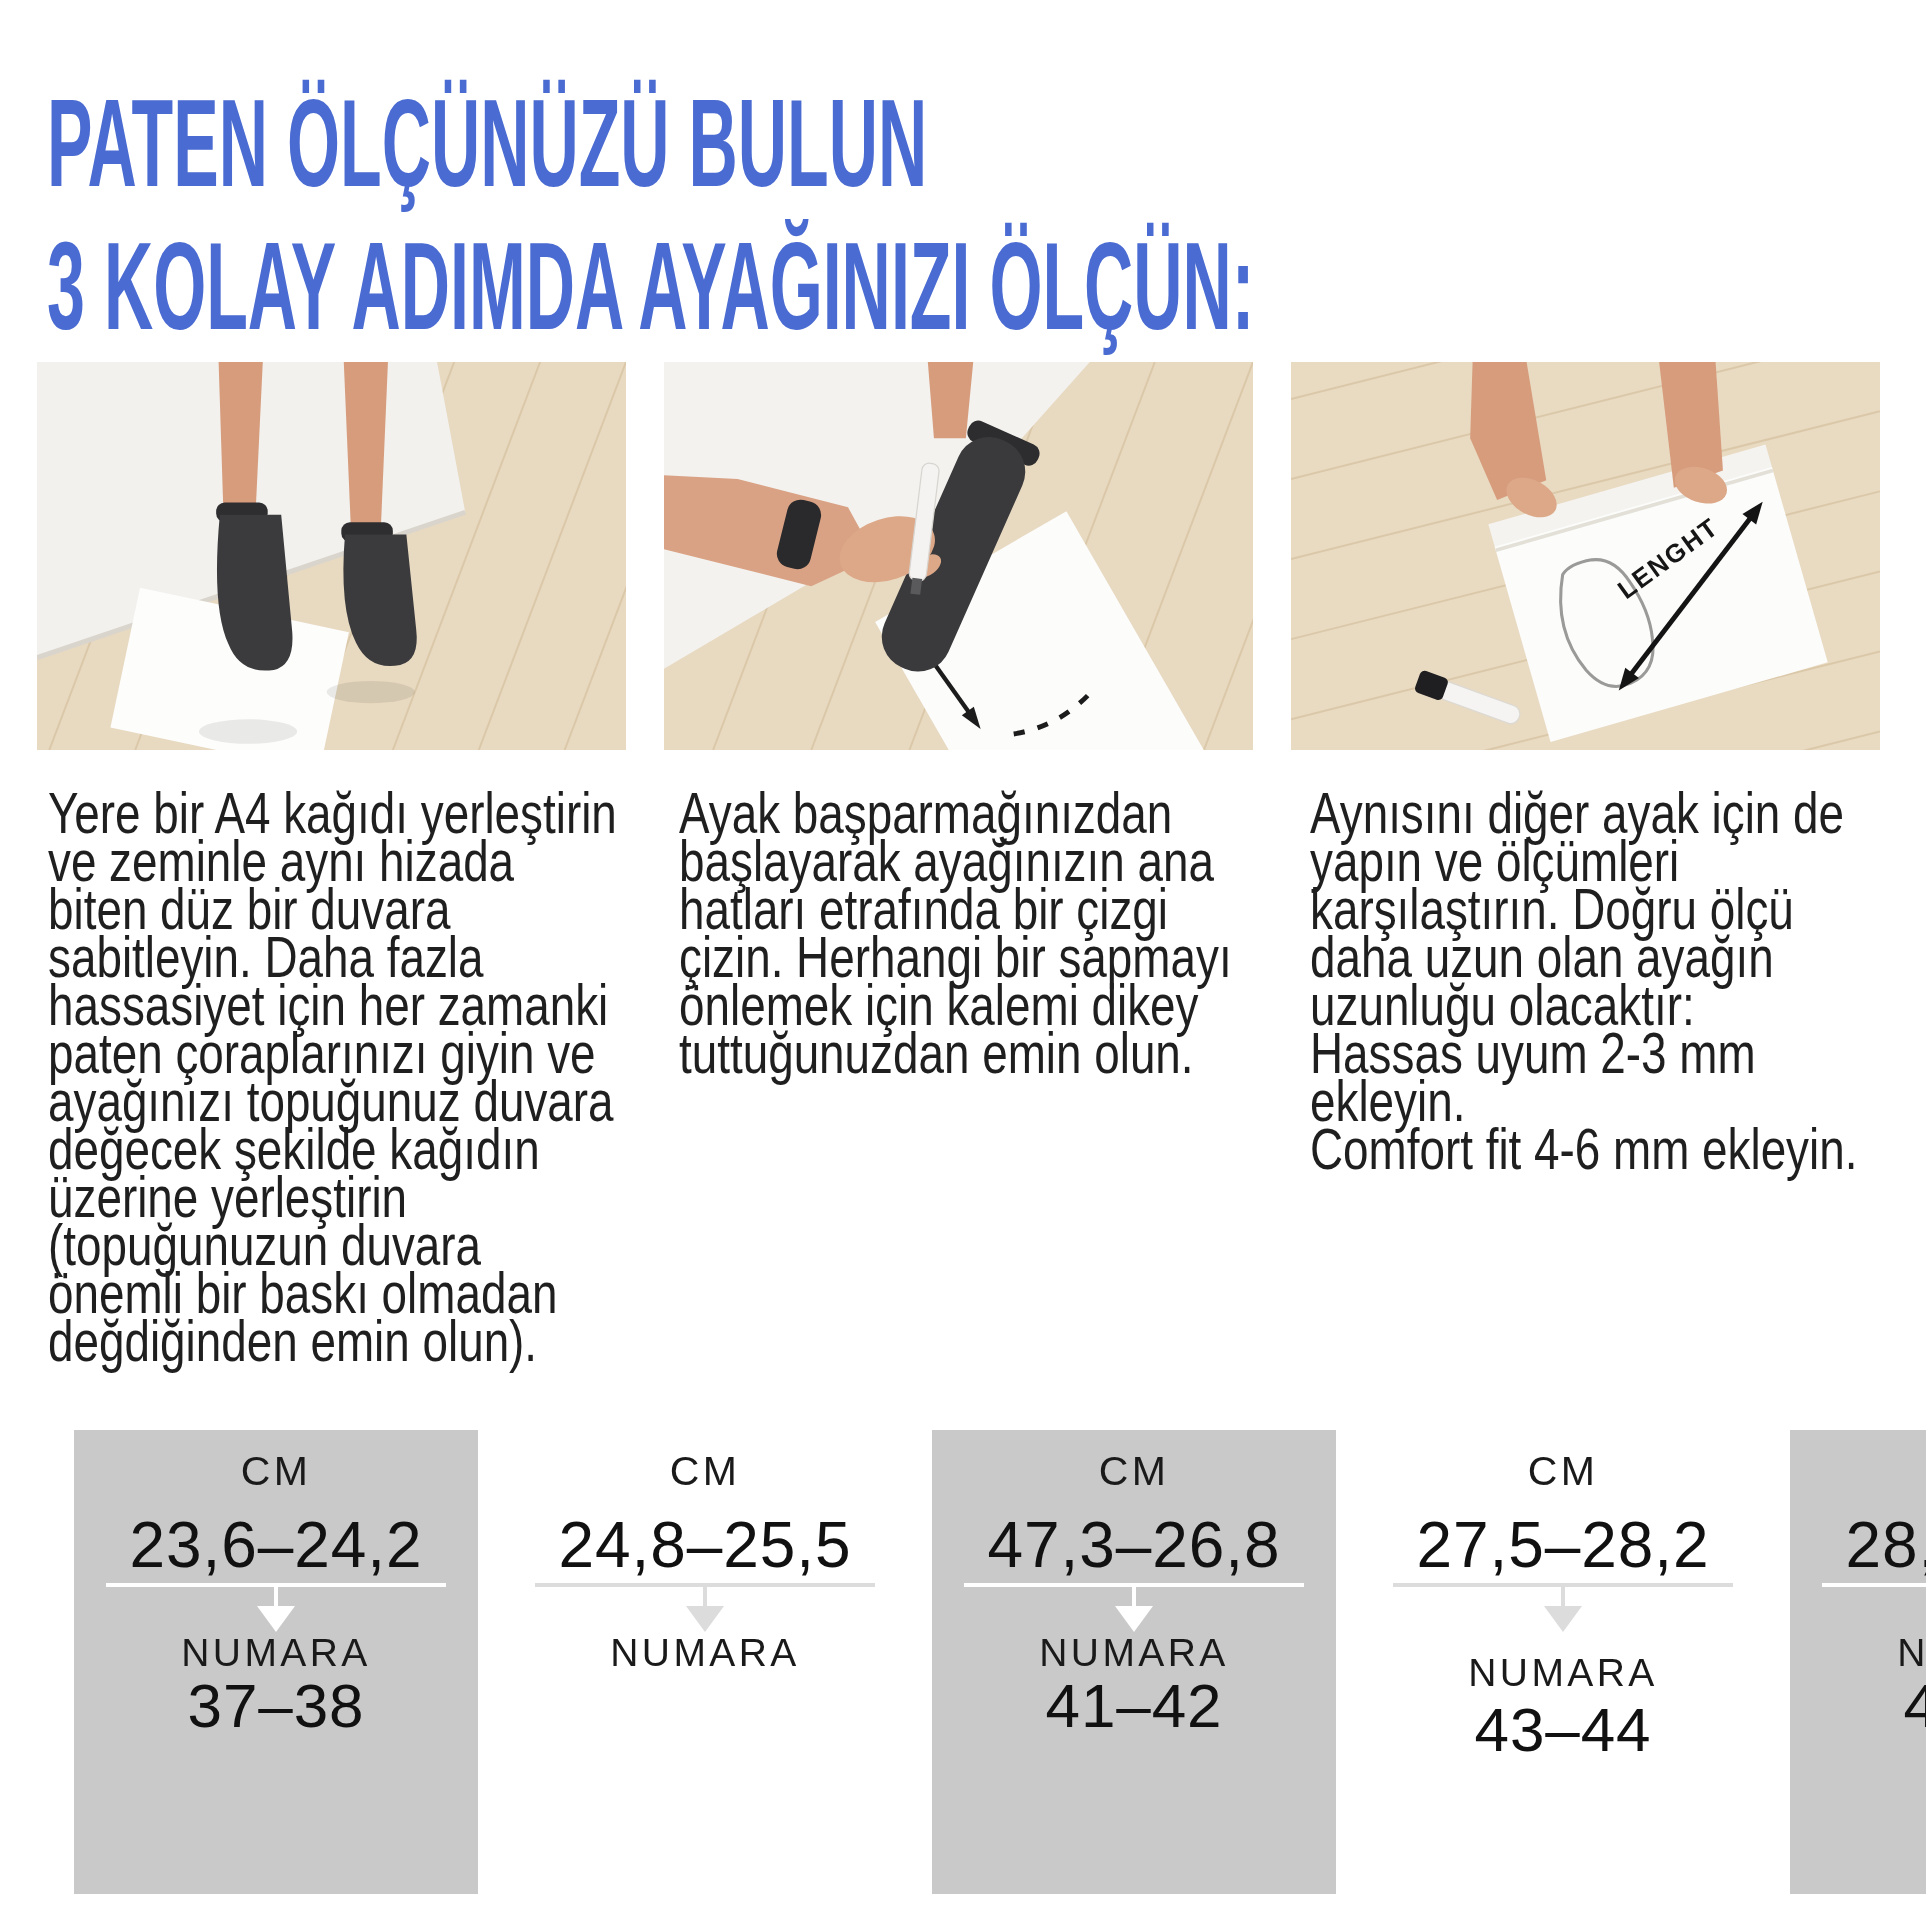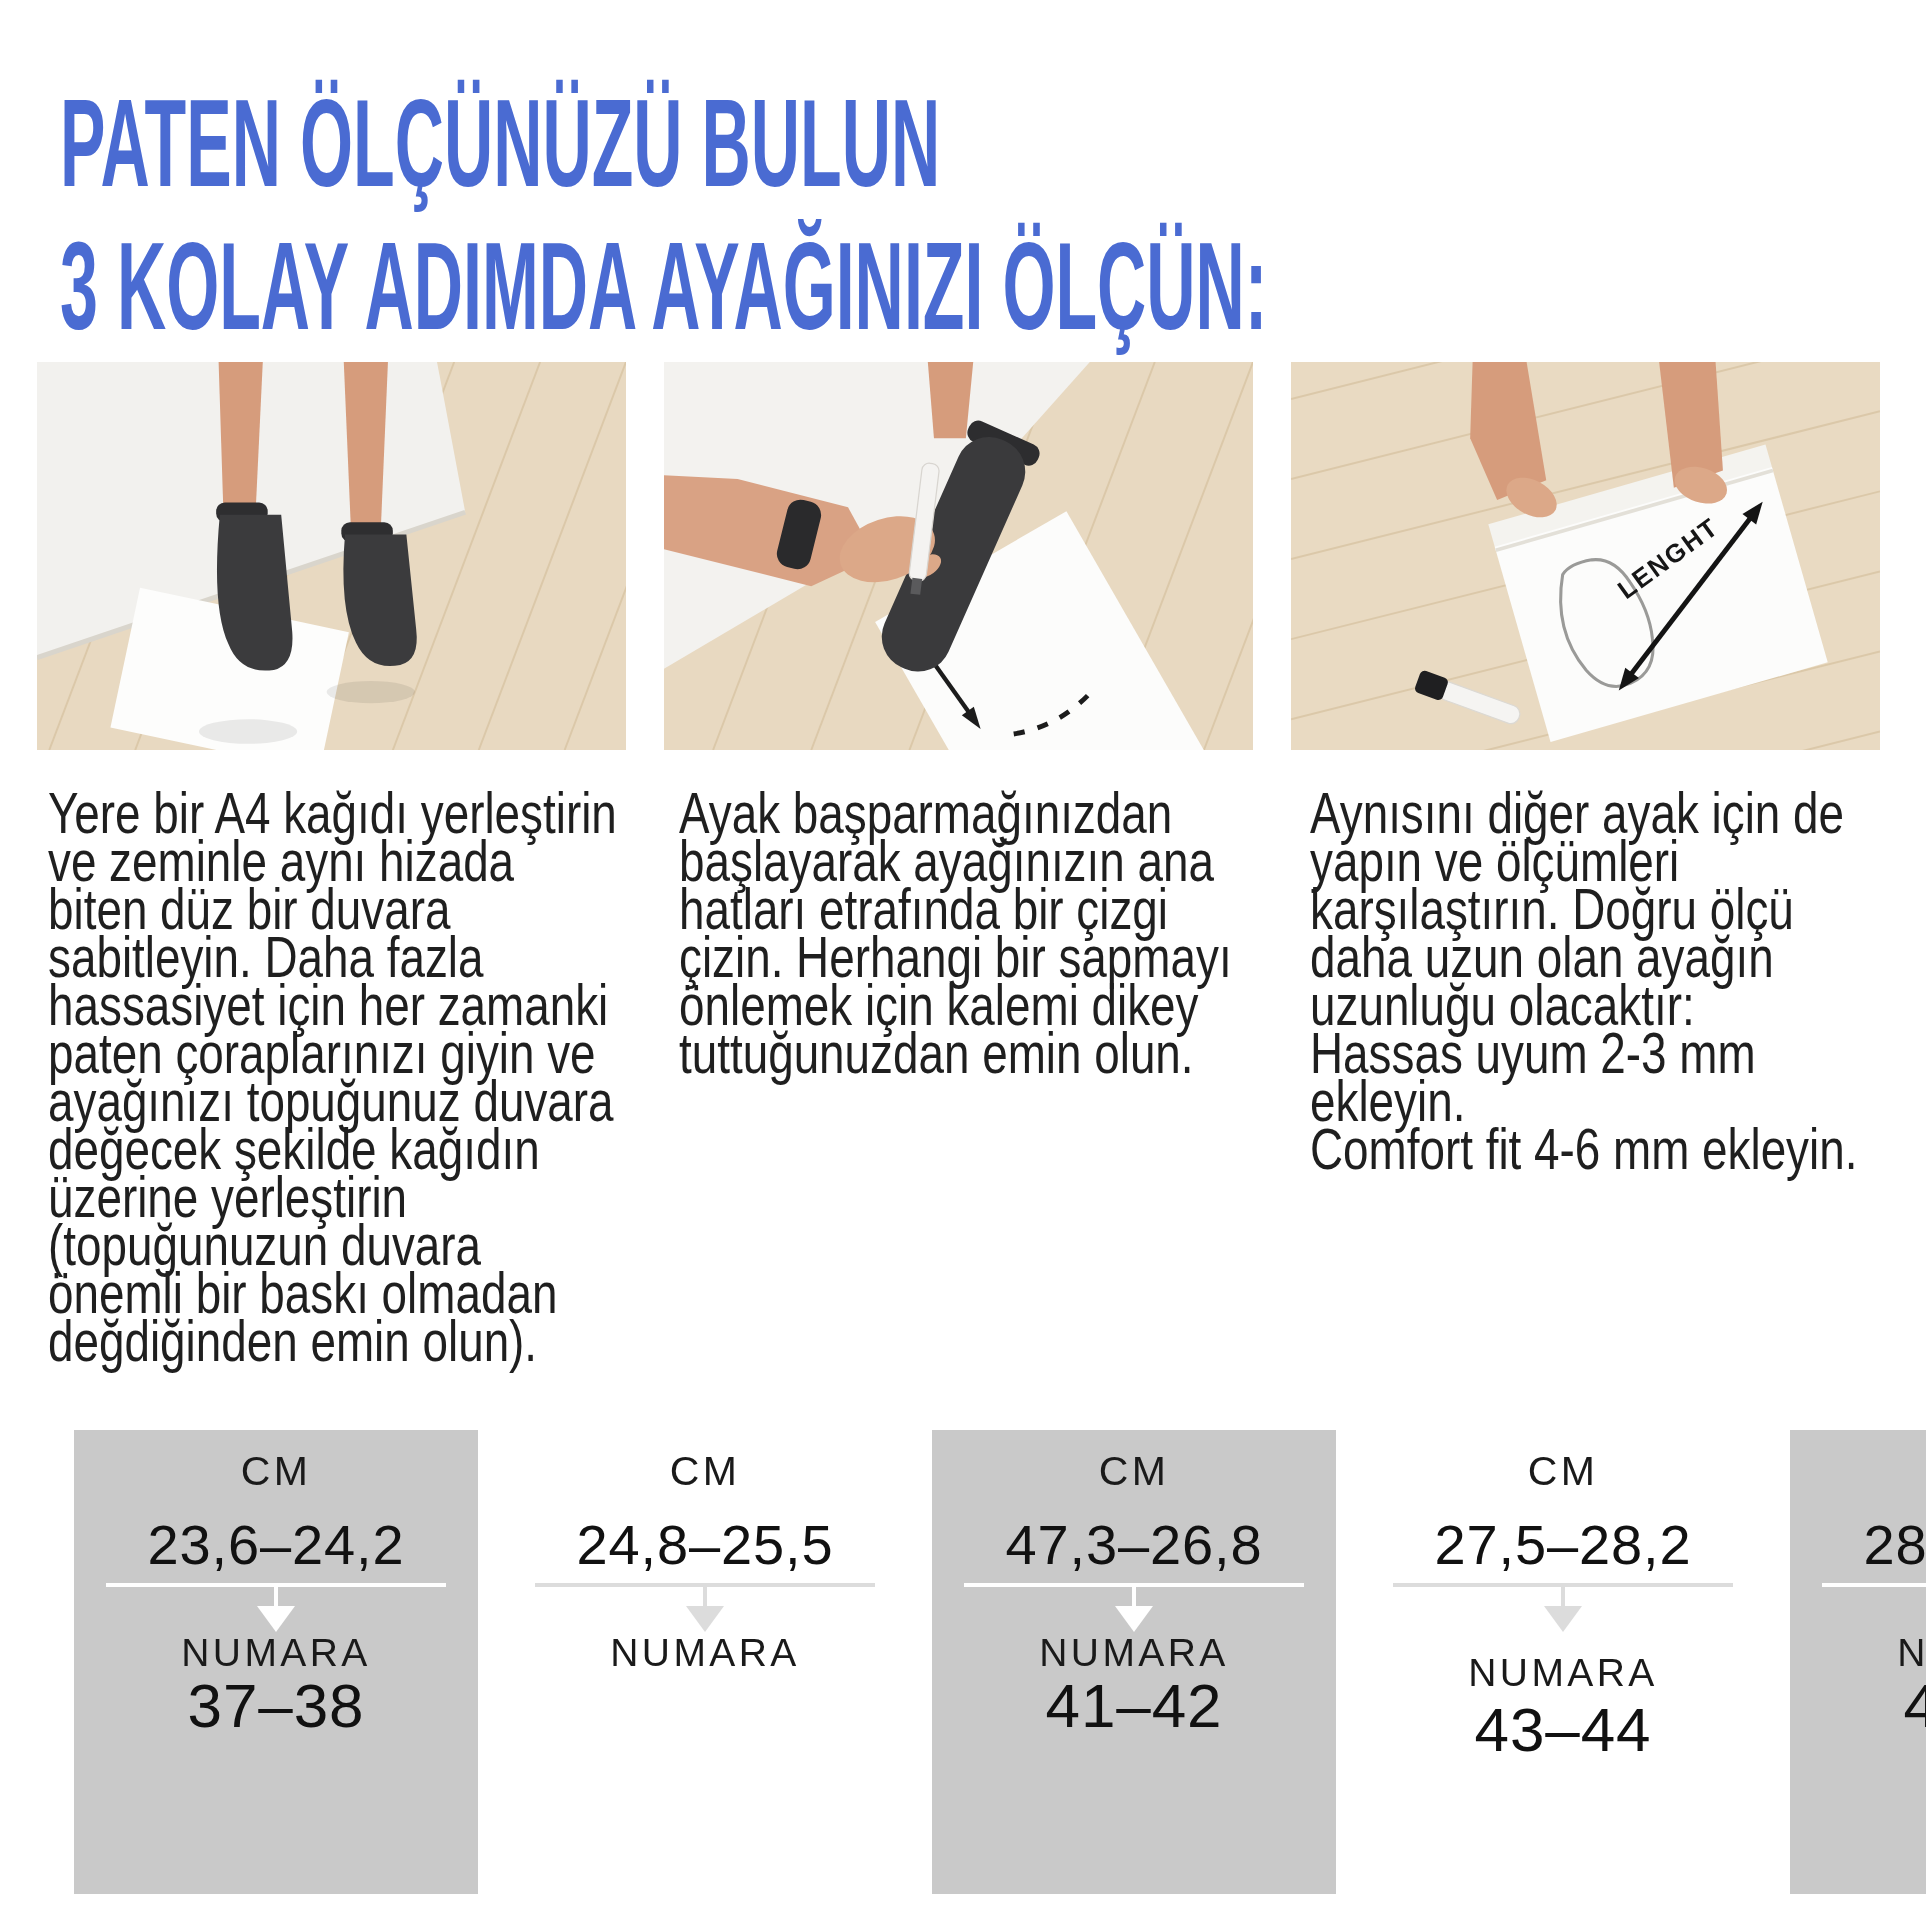--- a/index.html
+++ b/index.html
@@ -5,21 +5,21 @@
   html,body{margin:0;padding:0;background:#ffffff;}
   .page{
     position:relative;
     width:1926px;height:1926px;
     background:#ffffff;
     overflow:hidden;
     font-family:"Liberation Sans",sans-serif;
     color:#1f1f1f;
   }
   
-  .header{padding-top:72px;padding-left:60px;}
+  .header{padding-top:72px;padding-left:47px;}
   .h-title{
     margin:0;
     font-size:124px;line-height:143px;font-weight:bold;
     color:#4a6bd2;
     width:max-content;
     transform:scaleX(0.55);transform-origin:left center;
     white-space:nowrap;
   }
   
   .photos{
@@ -53,21 +53,21 @@
     width:404px;min-height:464px;flex:0 0 auto;
     text-align:center;box-sizing:border-box;
     padding-top:20.5px;
   }
   .chart-col.shaded{background:#c9c9c9;}
   .cm-label{
     font-size:41px;line-height:41px;letter-spacing:3.4px;color:#1a1a1a;
   }
   .cm-value{
     margin-top:21.4px;
-    font-size:56px;line-height:64px;letter-spacing:0.9px;color:#111111;
+    font-size:64px;line-height:64px;letter-spacing:0.9px;color:#111111;
     white-space:nowrap;
   }
   .rule{
     width:84%;height:3.9px;margin:6px auto 0 auto;
   }
   .arrowbox{display:flex;flex-direction:column;align-items:center;}
   .arrow-stem{width:3.9px;height:19px;}
   .arrow-head{
     width:0;height:0;
     border-left:19px solid transparent;

